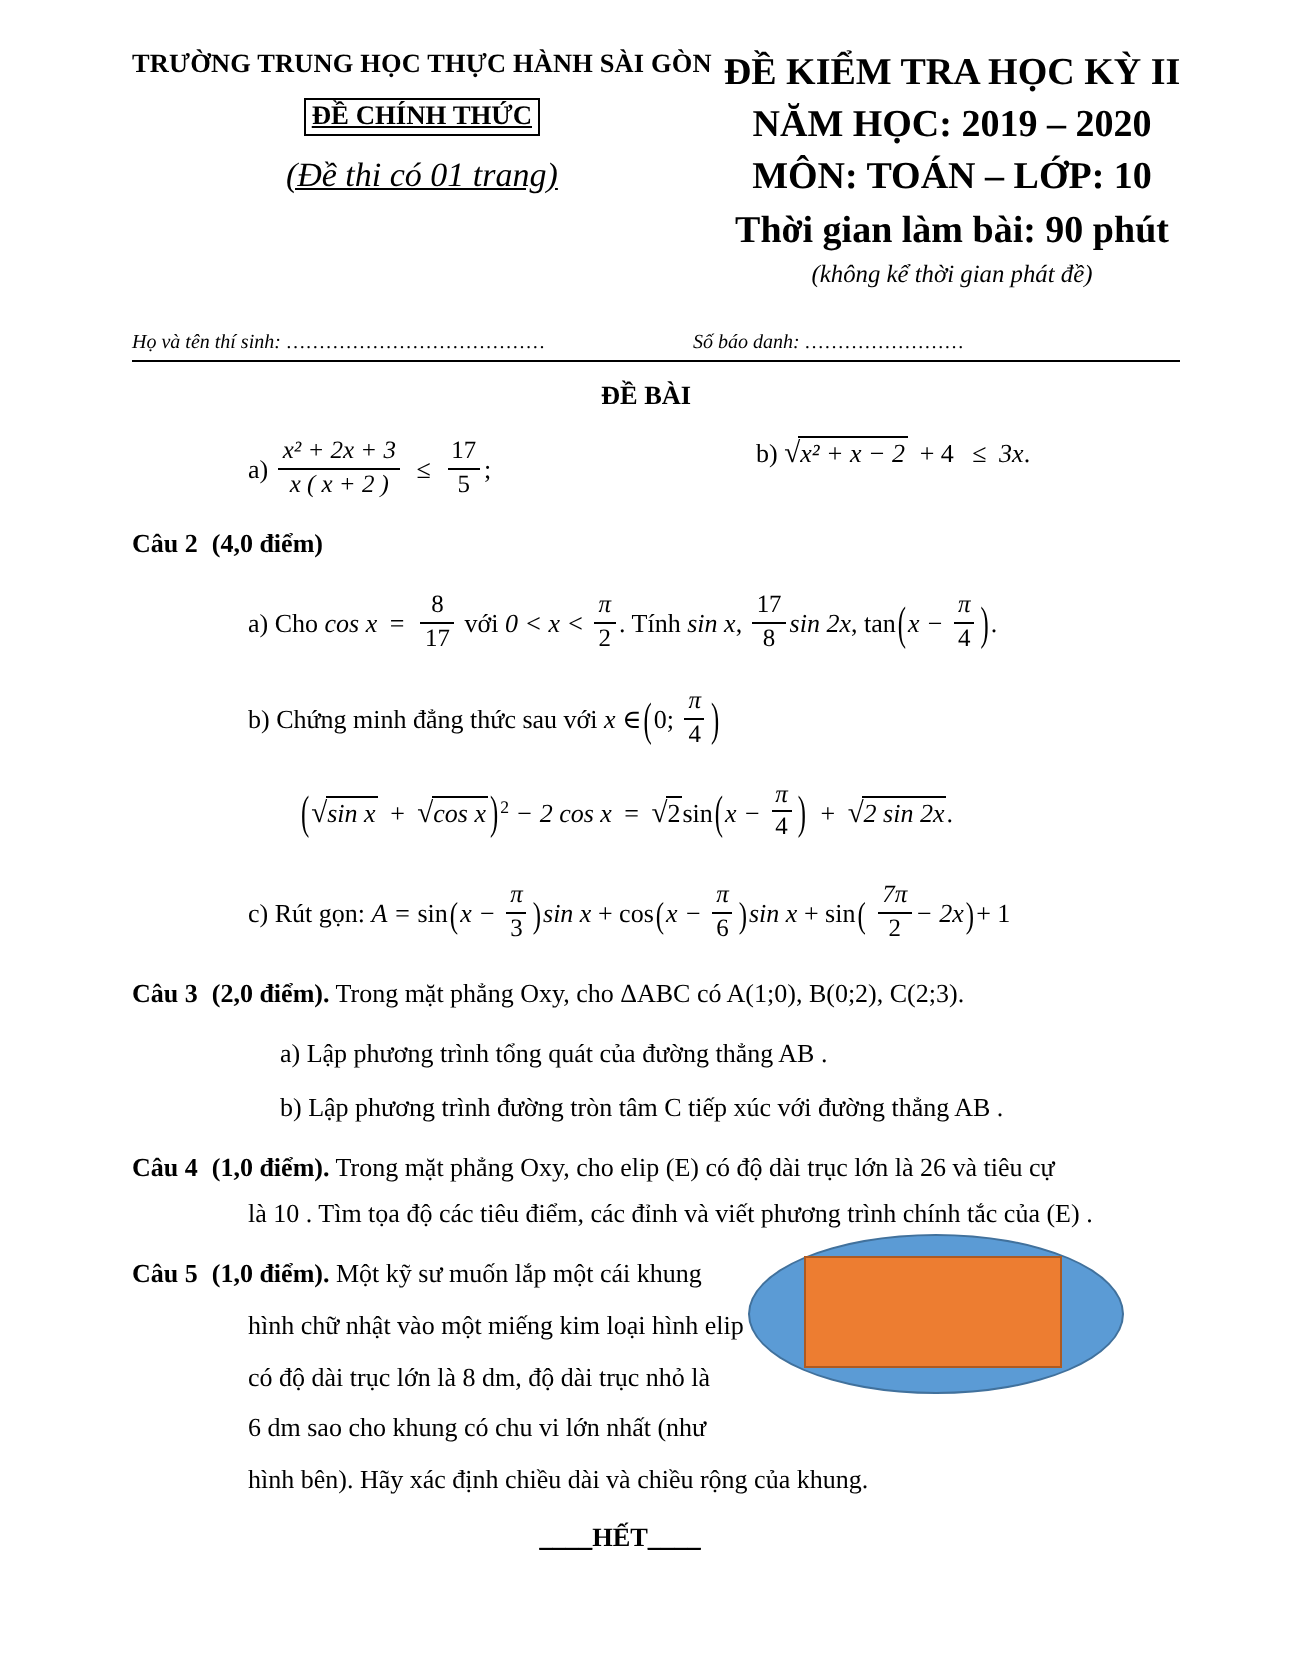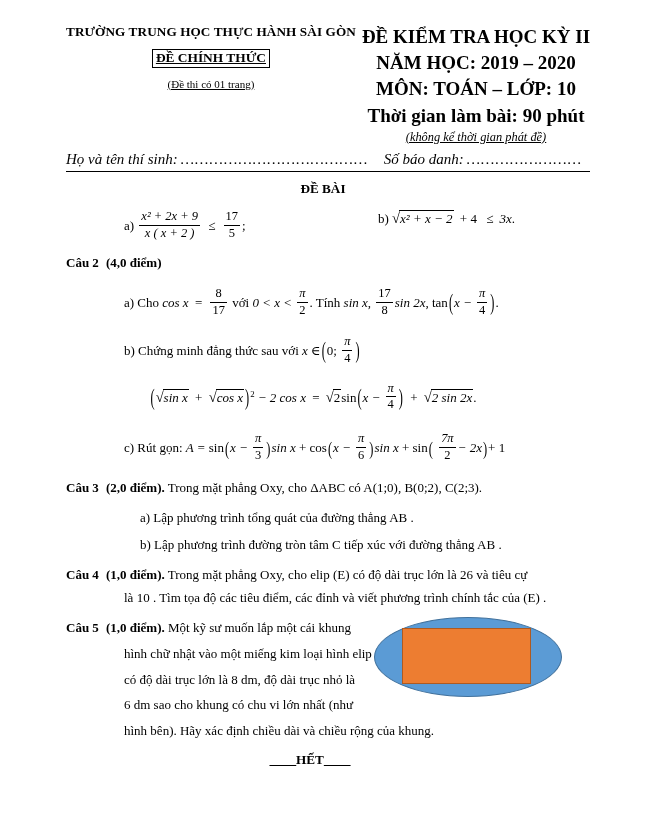--- a/index.html
+++ b/index.html
@@ -51,46 +51,46 @@
     display: inline-block;
     border: 1px solid #000;
     font-weight: bold;
     font-size: 13.4px;
     padding: 0px 3px 1px 3px;
     margin-top: 8px;
     text-decoration: underline;
     line-height: 1.2;
   }
   .page-count {
-    font-size: 11px;
+    font-style: italic;
+    font-size: 17px;
     margin-top: 10px;
     text-decoration: underline;
     line-height: 1.2;
   }
   .hr-line1, .hr-line2, .hr-line3, .hr-line4 {
     font-weight: bold;
     font-size: 19px;
     line-height: 1.38;
     white-space: nowrap;
   }
   .hr-line5 {
     font-style: italic;
     font-size: 12.4px;
     line-height: 1.4;
-    text-decoration: underline;
     white-space: nowrap;
   }
 
   
   .candidate-row {
-    margin: 5px 56px 0 66px;
+    margin: 20px 56px 0 66px;
     display: flex;
     align-items: baseline;
     font-style: italic;
-    font-size: 15px;
+    font-size: 10px;
     border-bottom: 1.3px solid #000;
     padding-bottom: 3px;
   }
   .cand-label { white-space: nowrap; }
   .dots {
     font-style: italic;
     letter-spacing: 1.1px;
     color: #000;
     overflow: hidden;
     white-space: nowrap;
@@ -272,21 +272,21 @@
   <div class="exam-title">ĐỀ BÀI</div>
 
   <div class="content">
 
     <div class="q-block">
       <div class="row-2col">
         <div class="col-a">
           <span>a)</span>
           <span class="m">
             <span class="frac">
-              <span class="num it">x² + 2x + 9</span>
+              <span class="num it">x² + 2x + 3</span>
               <span class="den it">x ( x + 2 )</span>
             </span>
             <span class="op">≤</span>
             <span class="frac">
               <span class="num">17</span>
               <span class="den">5</span>
             </span><span>;</span>
           </span>
         </div>
         <div class="col-b">

